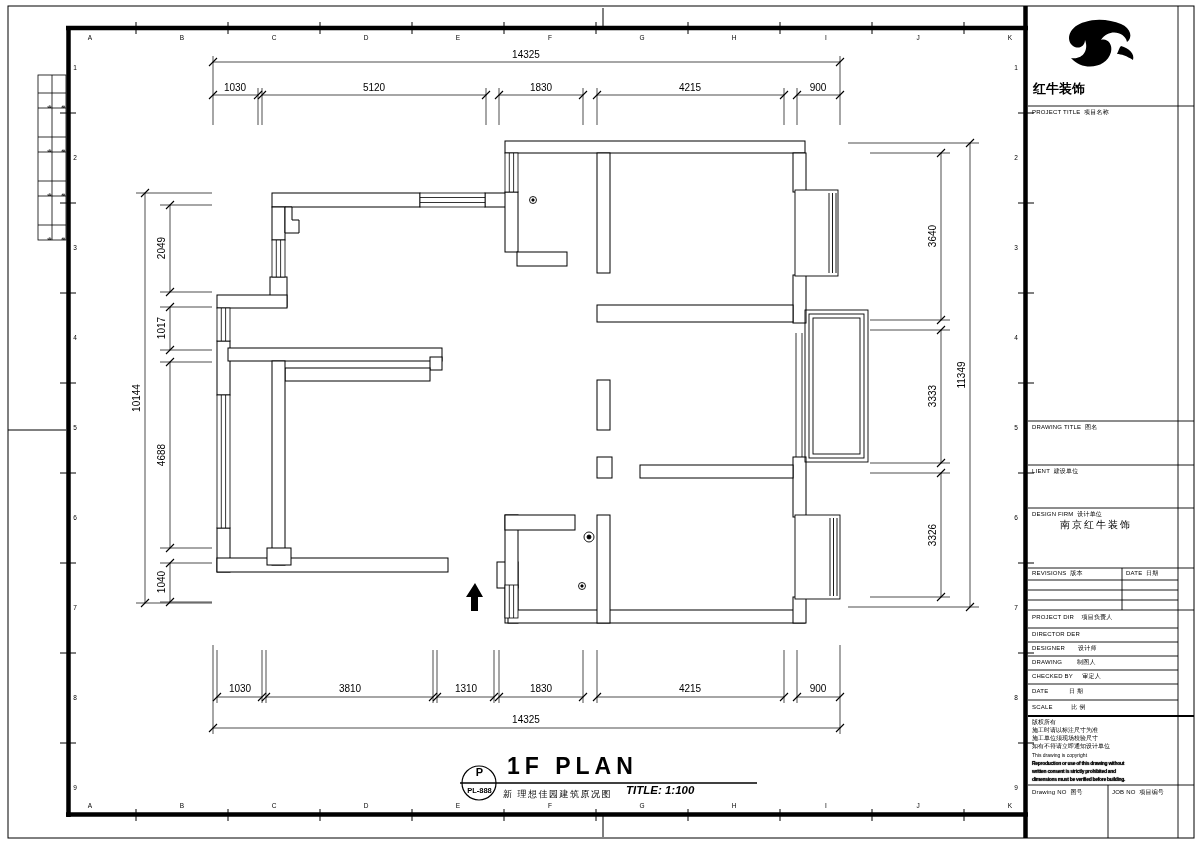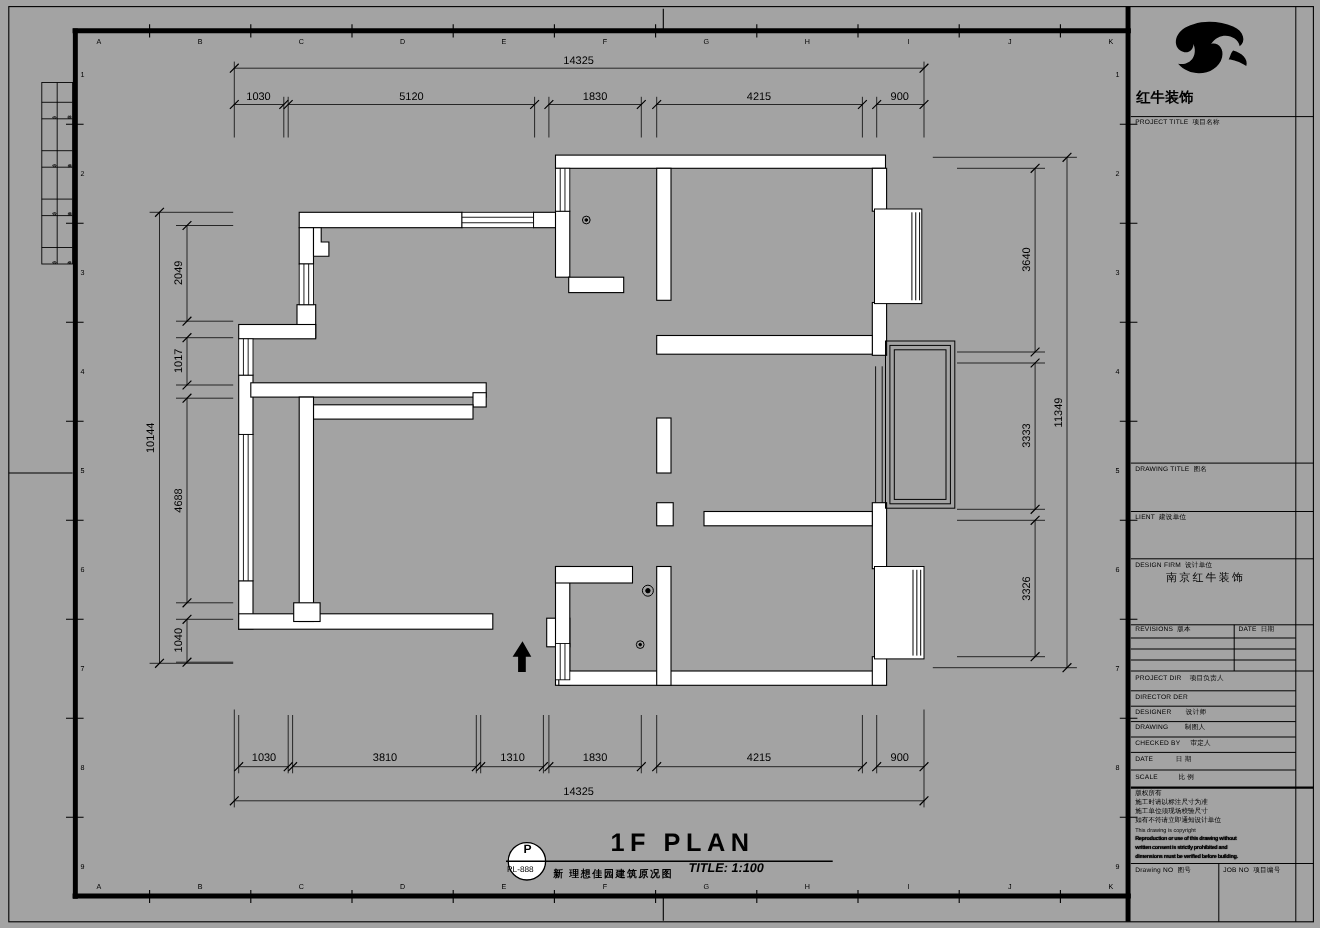--- a/index.html
+++ b/index.html
@@ -1,34 +1,34 @@
 <!DOCTYPE html>
 <html><head>
 <meta charset="utf-8">
 <style>
   html,body{margin:0;padding:0;background:#e8e8e8;}
-  .page{position:relative;width:1200px;height:844px;background:#a3a3a3;overflow:hidden;
+  .page{position:relative;width:1200px;height:844px;background:#ffffff;overflow:hidden;
         font-family:"Liberation Sans",sans-serif;color:#000;}
   .abs{position:absolute;}
   svg{display:block;}
   .tb-label{position:absolute;font-size:6px;letter-spacing:.2px;white-space:pre;line-height:7px;z-index:3;}
   .copy-line{position:absolute;font-size:6px;white-space:pre;line-height:7px;z-index:3;}
   .copy-en{font-size:5px;}
   .copy-smudge{font-size:5px;font-weight:bold;letter-spacing:-.3px;text-shadow:0 0 1px #000;}
   .brand{position:absolute;left:1030px;top:80px;width:146px;display:flex;justify-content:space-between;
          padding:0 3px;font-size:13px;font-weight:bold;z-index:3;}
   .firm-value{position:absolute;left:1028px;top:518px;width:136px;text-align:center;font-size:10px;
               letter-spacing:2px;z-index:3;}
   .sig{position:absolute;width:13px;height:14px;font-size:4.5px;line-height:5px;writing-mode:vertical-rl;
        text-orientation:upright;overflow:hidden;z-index:3;text-align:center;}
-  .plan-title{position:absolute;left:507px;top:753px;font-size:23px;font-weight:bold;letter-spacing:5px;z-index:3;margin-left:48px;}
-  .plan-subtitle{position:absolute;left:503px;top:788px;font-size:9px;font-weight:bold;letter-spacing:1.5px;z-index:3;}
+  .plan-title{position:absolute;left:507px;top:753px;font-size:23px;font-weight:bold;letter-spacing:5px;z-index:3;}
+  .plan-subtitle{position:absolute;left:503px;top:788px;font-size:9px;font-weight:normal;letter-spacing:1.5px;z-index:3;}
   .scale-text{position:absolute;left:626px;top:784px;font-size:11.5px;font-weight:bold;font-style:italic;z-index:3;}
   .stamp-p{position:absolute;left:462px;top:766px;width:35px;text-align:center;font-size:11px;font-weight:bold;z-index:3;}
-  .stamp-code{position:absolute;left:461px;top:786px;width:37px;font-size:7.5px;font-weight:normal;z-index:3;}
+  .stamp-code{position:absolute;left:461px;top:786px;width:37px;text-align:center;font-size:7.5px;font-weight:bold;z-index:3;}
 </style>
 </head>
 <body>
 
 <div class="page">
 
 <svg class="abs" style="left:0;top:0;z-index:1" width="1200" height="844" viewBox="0 0 1200 844">
 
   <g stroke="#000" fill="none">
     <rect x="8" y="6" width="1186" height="832" stroke-width="1"></rect>

